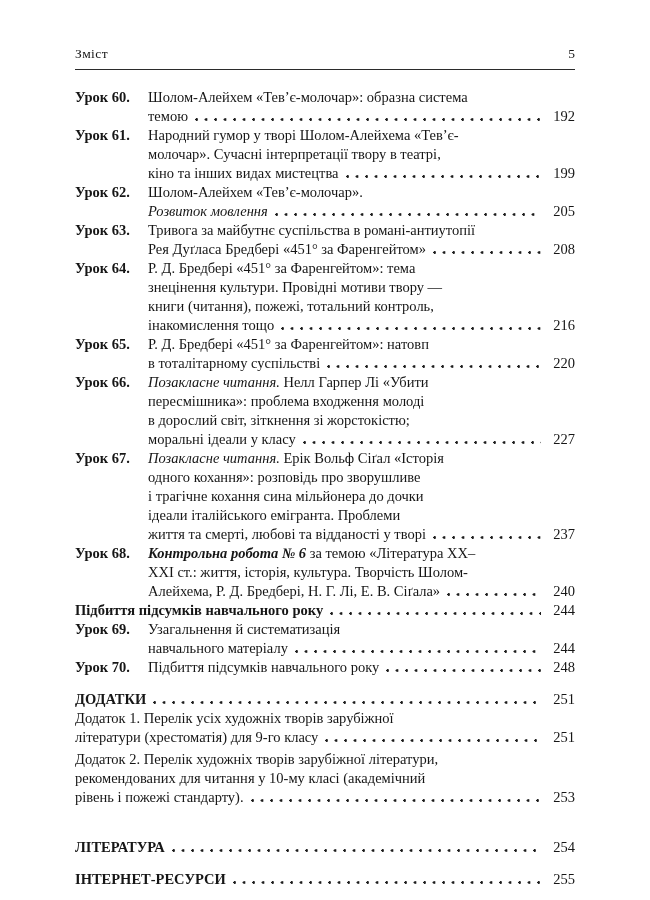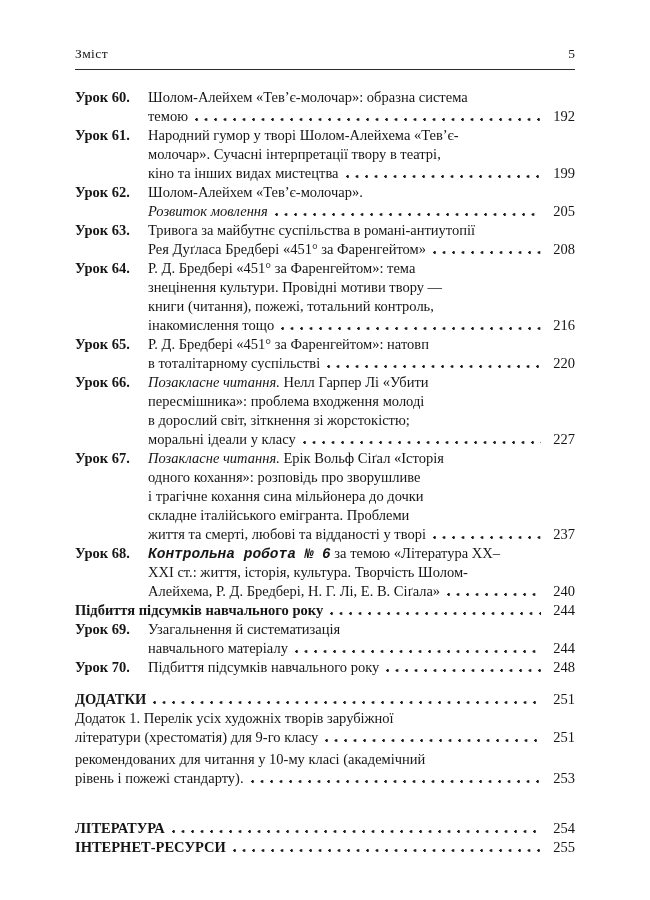--- a/index.html
+++ b/index.html
@@ -35,21 +35,21 @@
   }
   .line.cont { padding-left: 73px; }
   .label {
     flex: 0 0 73px;
     font-weight: bold;
   }
   .text { flex: 0 0 auto; }
   .seg-n { font-style: normal; font-weight: normal; }
   .seg-i { font-style: italic; }
   .seg-b { font-weight: bold; }
-  .seg-bi { font-weight: bold; font-style: italic; font-family: Liberation Mono, monospace; }
+  .seg-bi { font-weight: bold; font-style: italic; }
   .leader {
     flex: 1 1 auto;
     height: 3px;
     align-self: flex-end;
     margin: 0 7px 4px 7px;
     min-width: 10px;
     background-image: radial-gradient(circle at 1.6px 1.5px, #1d1d1d 1.15px, rgba(0,0,0,0) 1.55px);
     background-size: 9.5px 3px;
     background-repeat: repeat-x;
   }
@@ -99,21 +99,21 @@
       <div class="entry lesson">
         <div class="line"><span class="label">Урок 66.</span><span class="text"><span class="seg-i">Позакласне читання.</span><span class="seg-n"> Нелл Гарпер Лі «Убити</span></span></div>
         <div class="line cont"><span class="text"><span class="seg-n">пересмішника»: проблема входження молоді</span></span></div>
         <div class="line cont"><span class="text"><span class="seg-n">в дорослий світ, зіткнення зі жорстокістю;</span></span></div>
         <div class="line cont"><span class="text"><span class="seg-n">моральні ідеали у класу</span></span><span class="leader"></span><span class="pagecol">227</span></div>
       </div>
       <div class="entry lesson">
         <div class="line"><span class="label">Урок 67.</span><span class="text"><span class="seg-i">Позакласне читання.</span><span class="seg-n"> Ерік Вольф Сіґал «Історія</span></span></div>
         <div class="line cont"><span class="text"><span class="seg-n">одного кохання»: розповідь про зворушливе</span></span></div>
         <div class="line cont"><span class="text"><span class="seg-n">і трагічне кохання сина мільйонера до дочки</span></span></div>
-        <div class="line cont"><span class="text"><span class="seg-n">складне італійського емігранта. Проблеми</span></span></div>
+        <div class="line cont"><span class="text"><span class="seg-n">ідеали італійського емігранта. Проблеми</span></span></div>
         <div class="line cont"><span class="text"><span class="seg-n">життя та смерті, любові та відданості у творі</span></span><span class="leader"></span><span class="pagecol">237</span></div>
       </div>
       <div class="entry lesson">
         <div class="line"><span class="label">Урок 68.</span><span class="text"><span class="seg-bi">Контрольна робота № 6</span><span class="seg-n"> за темою «Література XX–</span></span></div>
         <div class="line cont"><span class="text"><span class="seg-n">XXI ст.: життя, історія, культура. Творчість Шолом-</span></span></div>
         <div class="line cont"><span class="text"><span class="seg-n">Алейхема, Р. Д. Бредбері, Н. Г. Лі, Е. В. Сіґала»</span></span><span class="leader"></span><span class="pagecol">240</span></div>
       </div>
       <div class="entry flush">
         <div class="line"><span class="text"><span class="seg-b">Підбиття підсумків навчального року</span></span><span class="leader"></span><span class="pagecol">244</span></div>
       </div>
@@ -125,23 +125,24 @@
         <div class="line"><span class="label">Урок 70.</span><span class="text"><span class="seg-n">Підбиття підсумків навчального року</span></span><span class="leader"></span><span class="pagecol">248</span></div>
       </div>
       <div class="entry flush" style="margin-top: 13px;">
         <div class="line"><span class="text"><span class="seg-b">ДОДАТКИ</span></span><span class="leader"></span><span class="pagecol">251</span></div>
       </div>
       <div class="entry flush">
         <div class="line"><span class="text"><span class="seg-n">Додаток 1. Перелік усіх художніх творів зарубіжної</span></span></div>
         <div class="line"><span class="text"><span class="seg-n">літератури (хрестоматія) для 9-го класу</span></span><span class="leader"></span><span class="pagecol">251</span></div>
       </div>
       <div class="entry flush" style="margin-top: 3px;">
+        <div class="line"><span class="text"><span class="seg-n">Додаток 2. Перелік художніх творів зарубіжної літератури,</span></span></div>
         <div class="line"><span class="text"><span class="seg-n">рекомендованих для читання у 10-му класі (академічний</span></span></div>
         <div class="line"><span class="text"><span class="seg-n">рівень і пожежі стандарту).</span></span><span class="leader"></span><span class="pagecol">253</span></div>
       </div>
       <div class="entry flush" style="margin-top: 31px;">
         <div class="line"><span class="text"><span class="seg-b">ЛІТЕРАТУРА</span></span><span class="leader"></span><span class="pagecol">254</span></div>
       </div>
-      <div class="entry flush" style="">
+      <div class="entry flush" style="margin-top: 13px;">
         <div class="line"><span class="text"><span class="seg-b">ІНТЕРНЕТ-РЕСУРСИ</span></span><span class="leader"></span><span class="pagecol">255</span></div>
       </div>
     </main>
 </div>
 
 </body></html>

